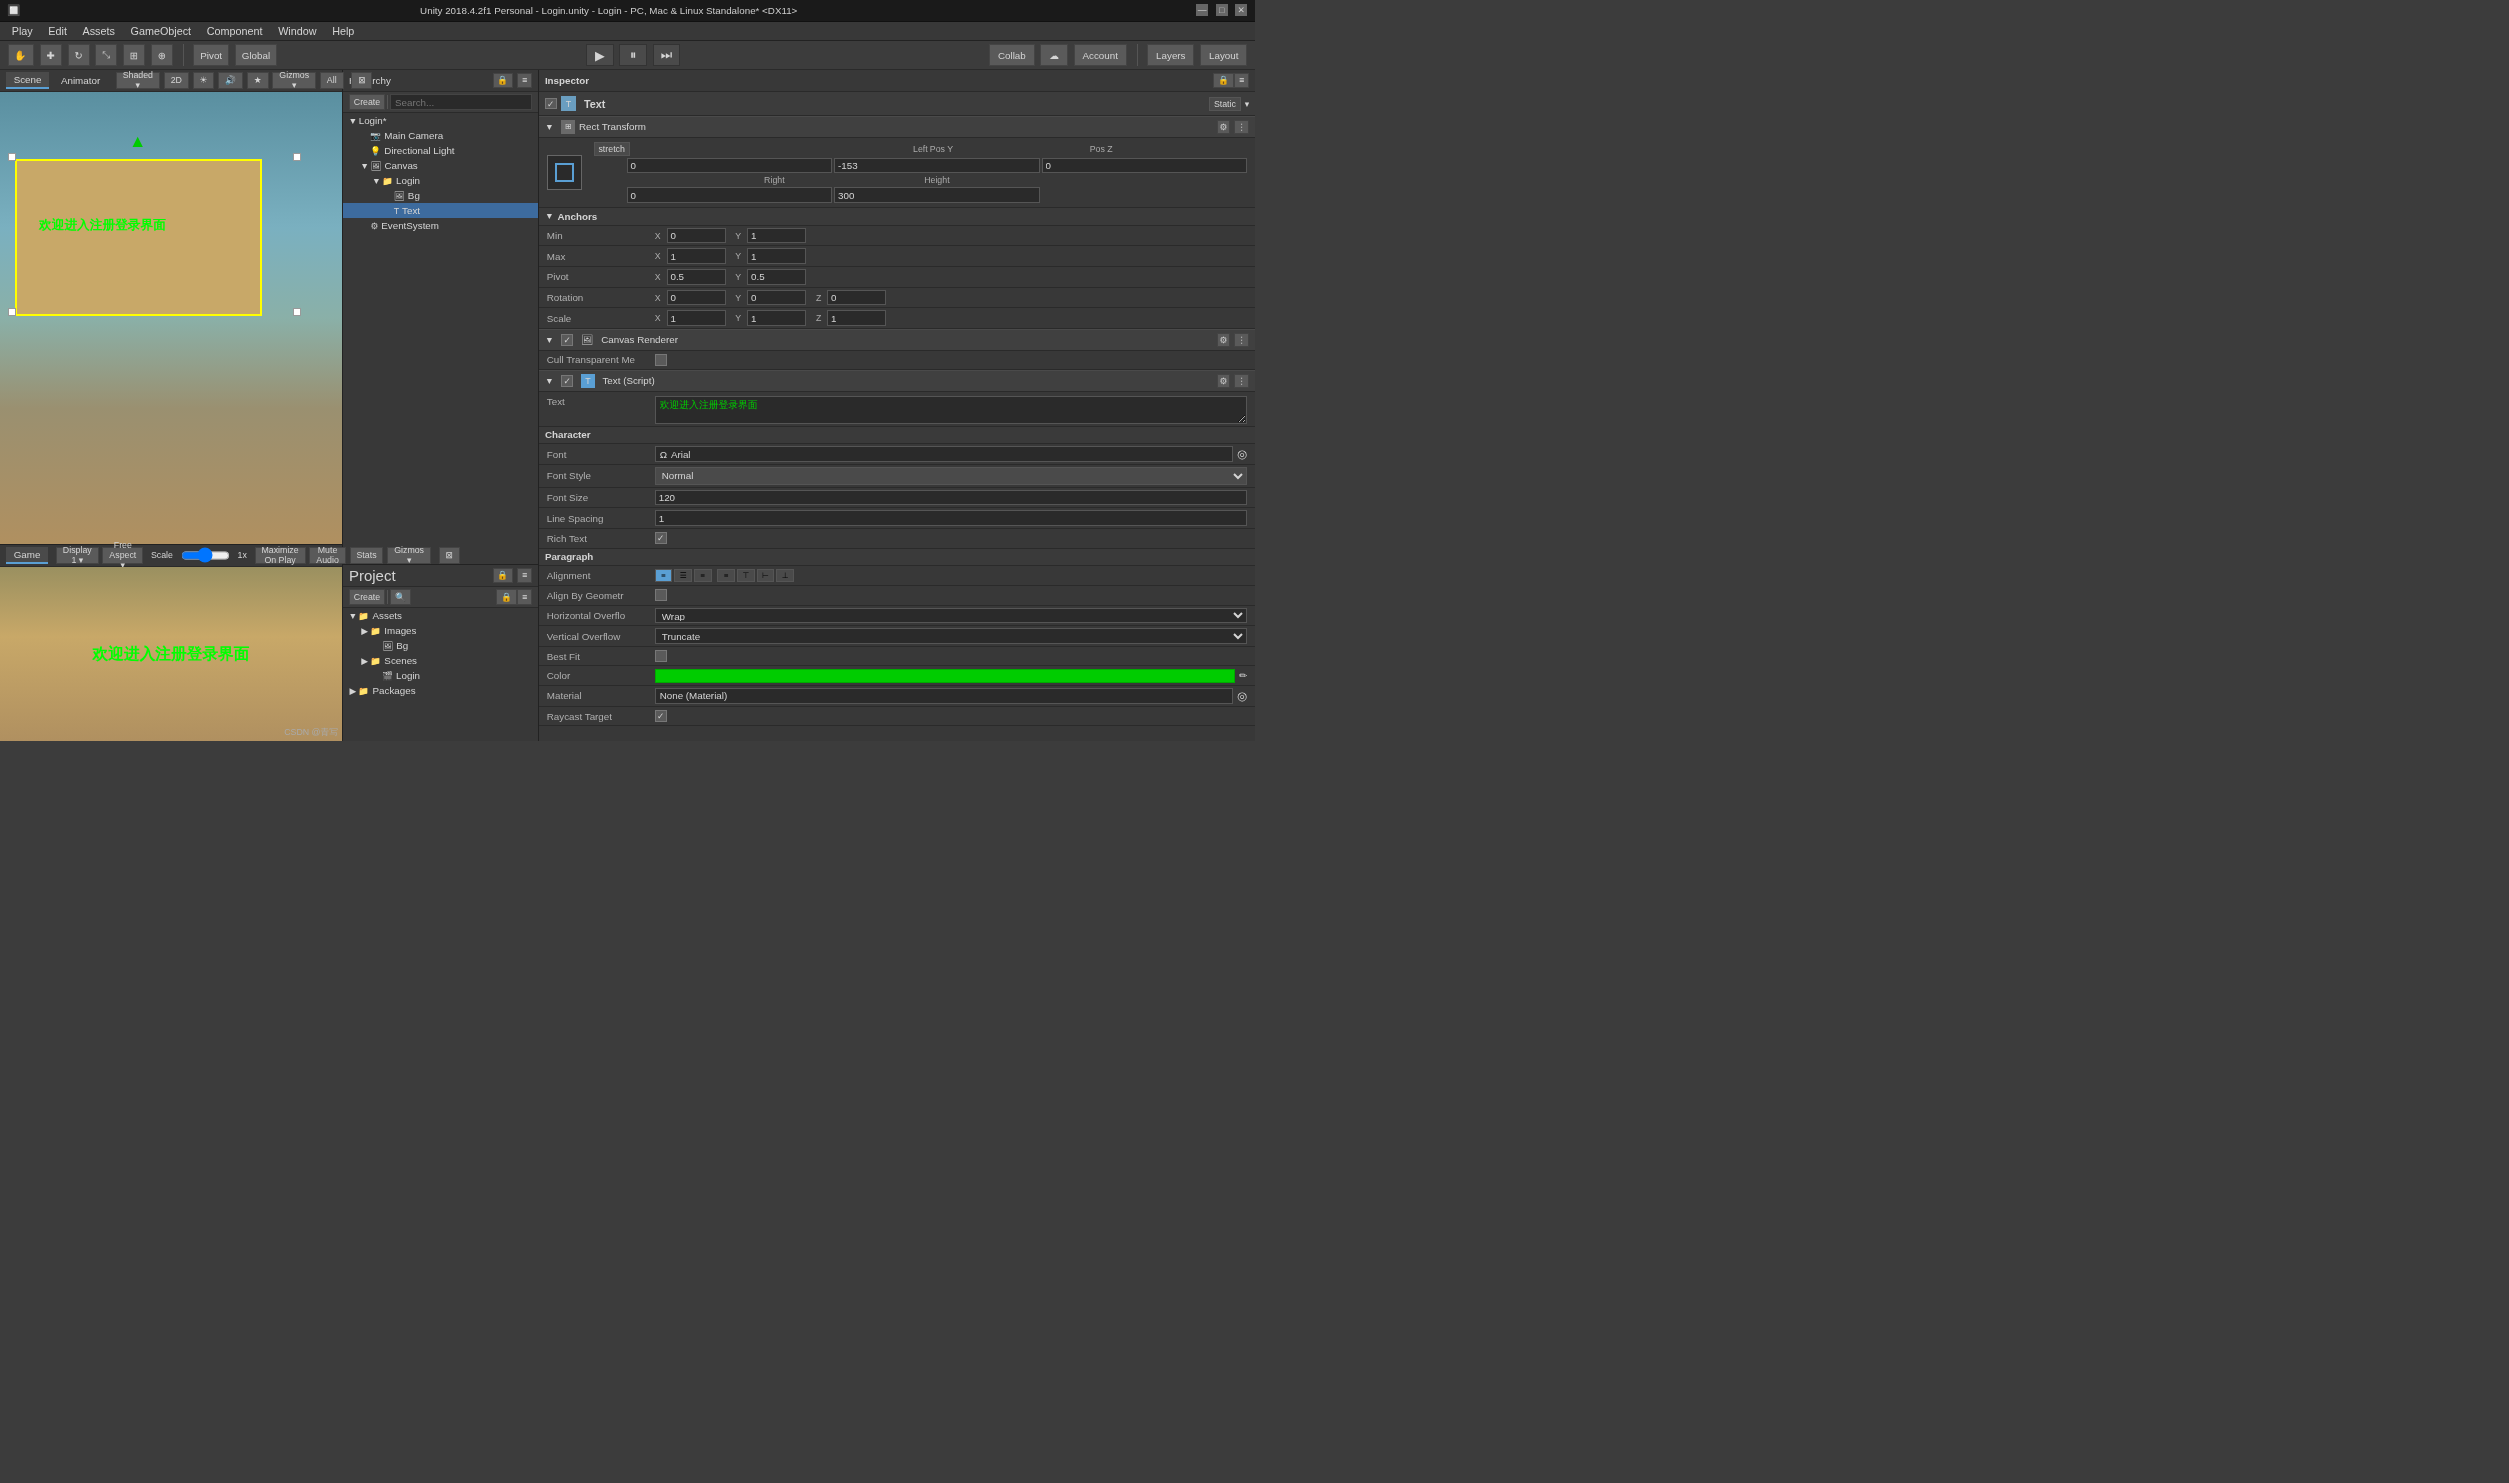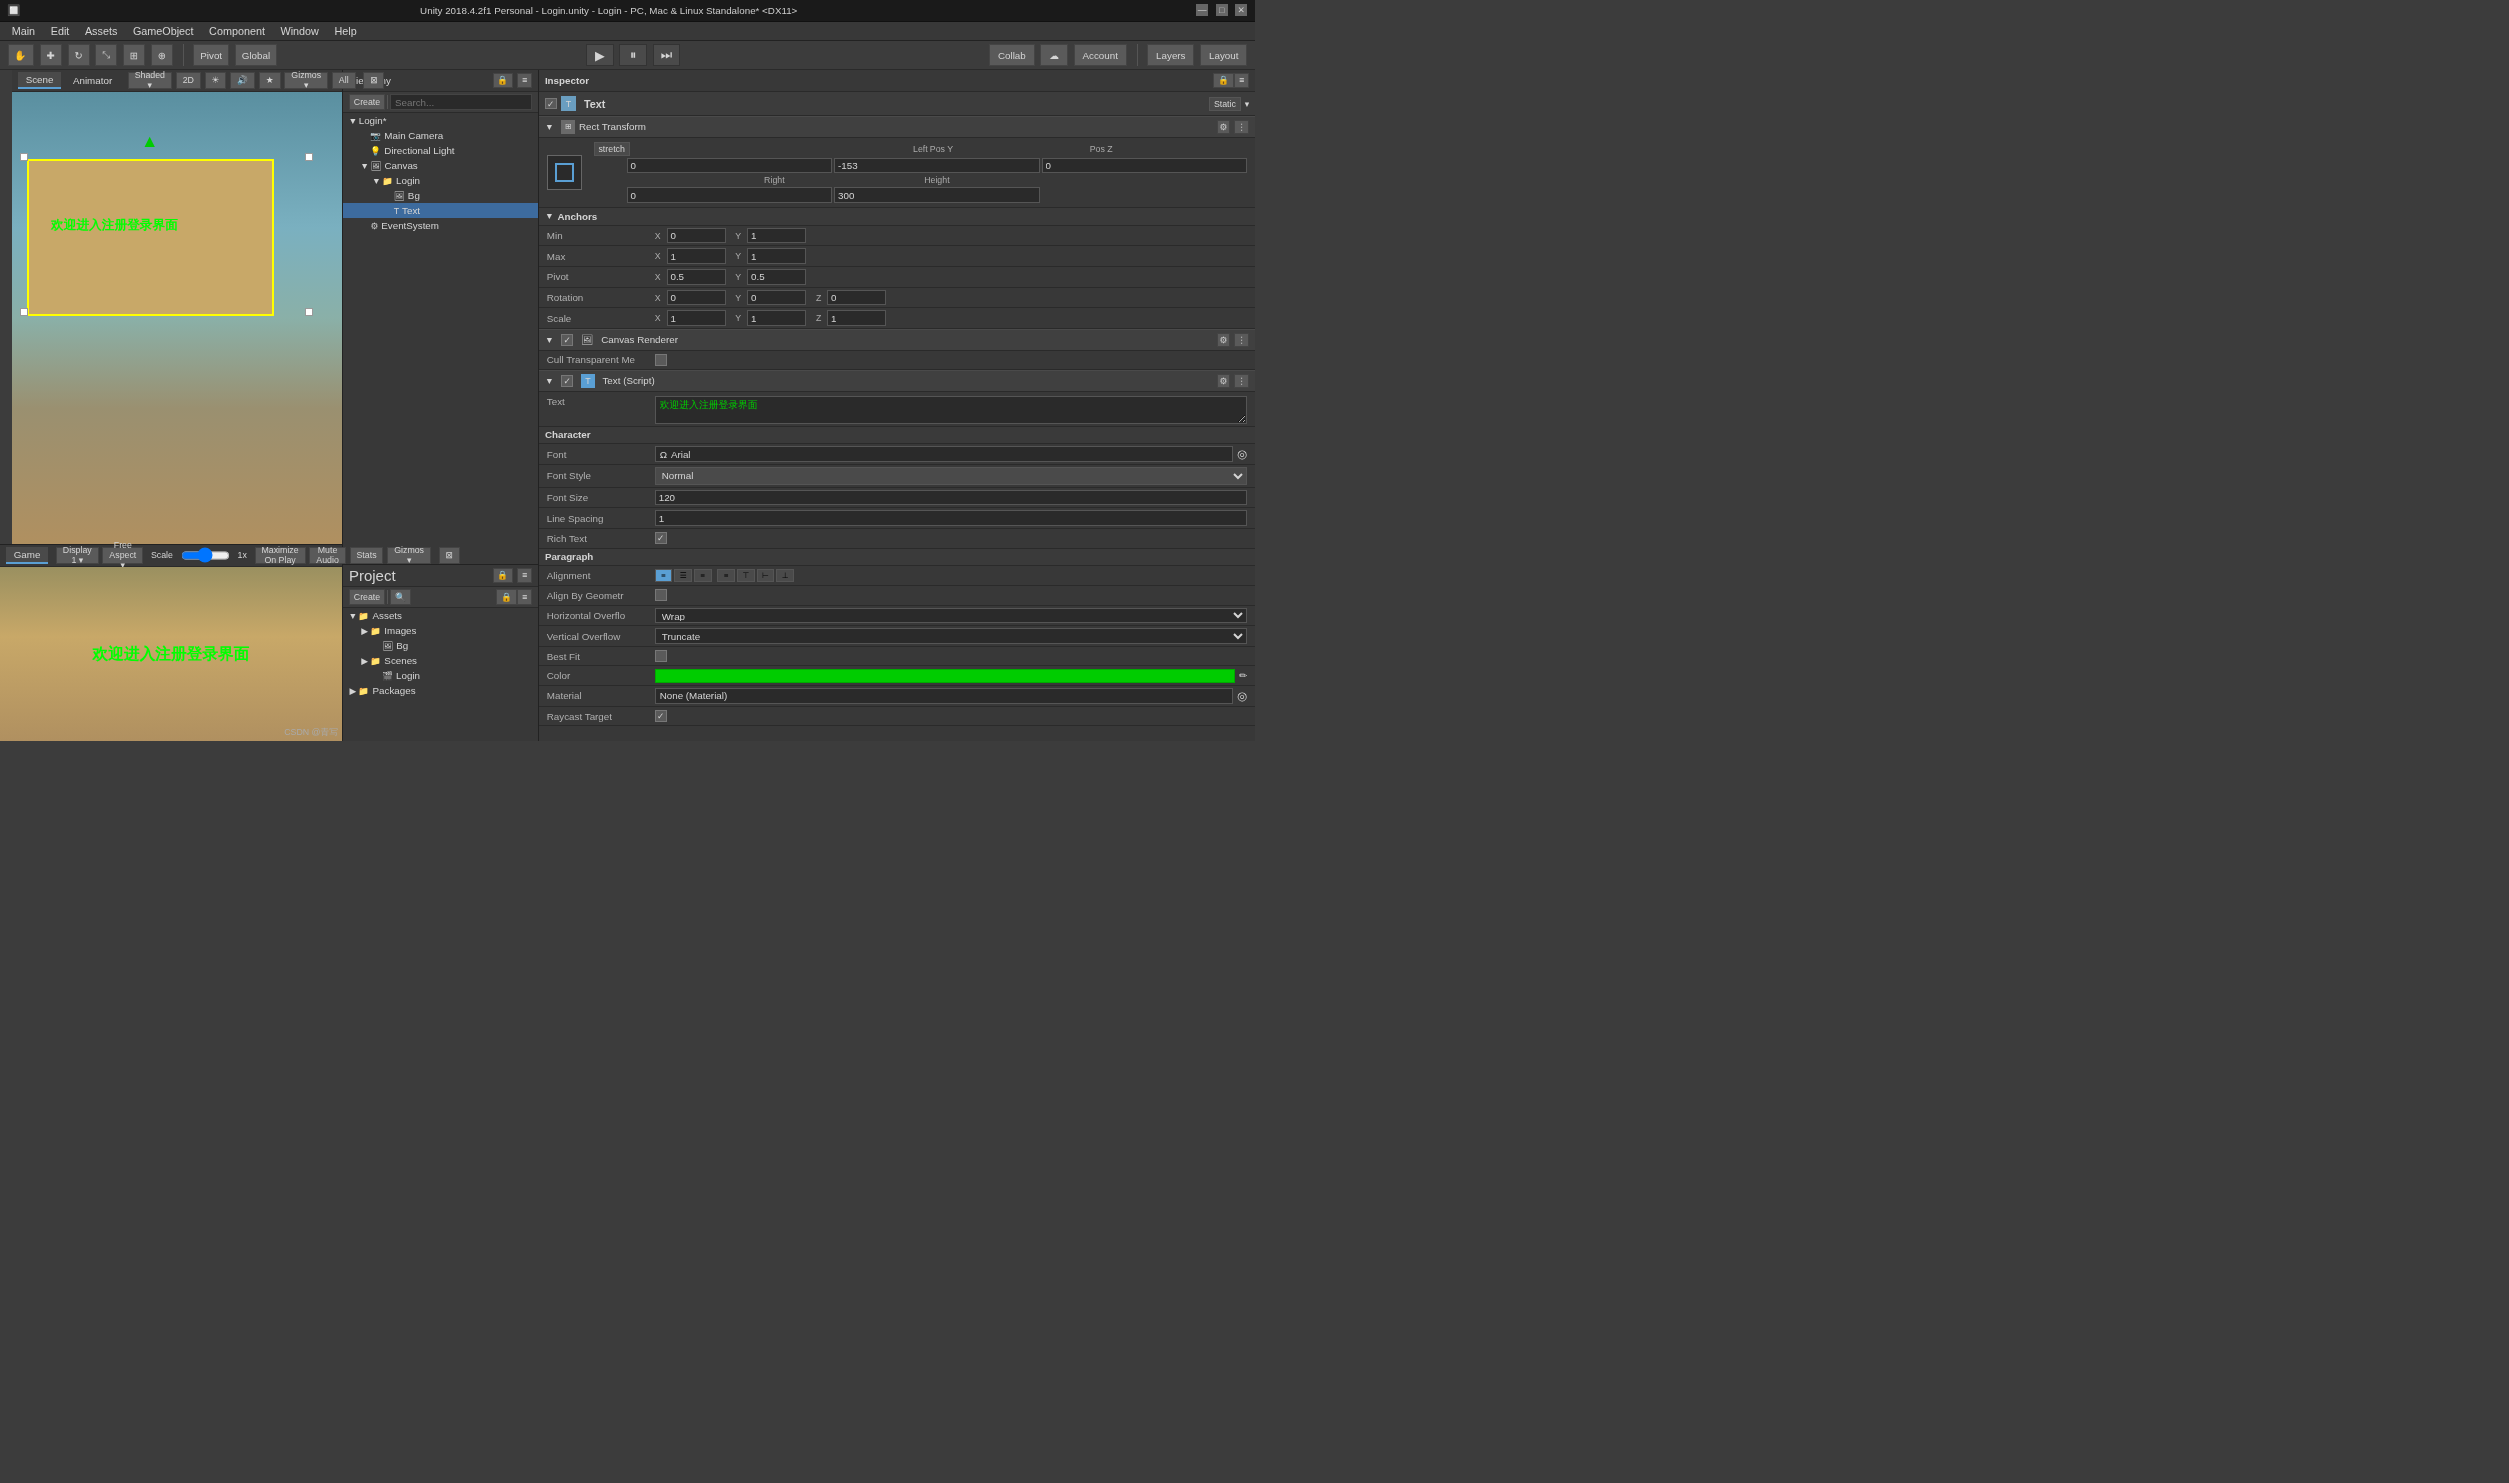--- a/index.html
+++ b/index.html
@@ -101,21 +101,20 @@
     }
 
     
     .scene-view {
       flex: 1;
       background: #3c3c3c;
       display: flex;
       flex-direction: column;
       border-bottom: 1px solid #222;
       position: relative;
-      padding-left: 12px;
     }
     .scene-toolbar {
       background: #383838;
       height: 21.6px;
       display: flex;
       align-items: center;
       padding: 0 5.9px;
       gap: 3.9px;
       border-bottom: 1px solid #2a2a2a;
       font-size: 9.8px;
@@ -521,21 +520,21 @@
   <span>🔲</span>
   <span class="title-bar-title">Unity 2018.4.2f1 Personal - Login.unity - Login - PC, Mac &amp; Linux Standalone* &lt;DX11&gt;</span>
   <div class="title-bar-controls">
     <button class="title-bar-btn">—</button>
     <button class="title-bar-btn">□</button>
     <button class="title-bar-btn">✕</button>
   </div>
 </div>
 
 <div class="menu-bar">
-  <span class="menu-item">Main</span>
+  <span class="menu-item">Play</span>
   <span class="menu-item">Edit</span>
   <span class="menu-item">Assets</span>
   <span class="menu-item">GameObject</span>
   <span class="menu-item">Component</span>
   <span class="menu-item">Window</span>
   <span class="menu-item">Help</span>
 </div>
 
 <div class="toolbar">
   <button class="toolbar-btn">✋</button>

